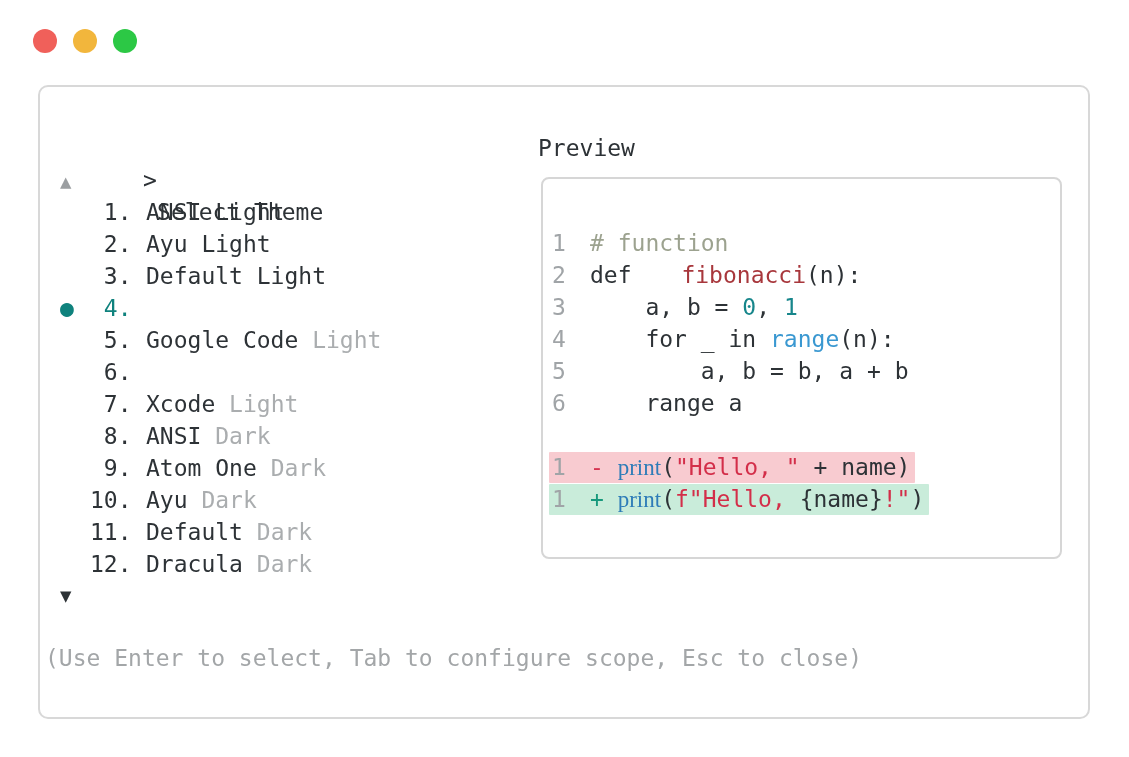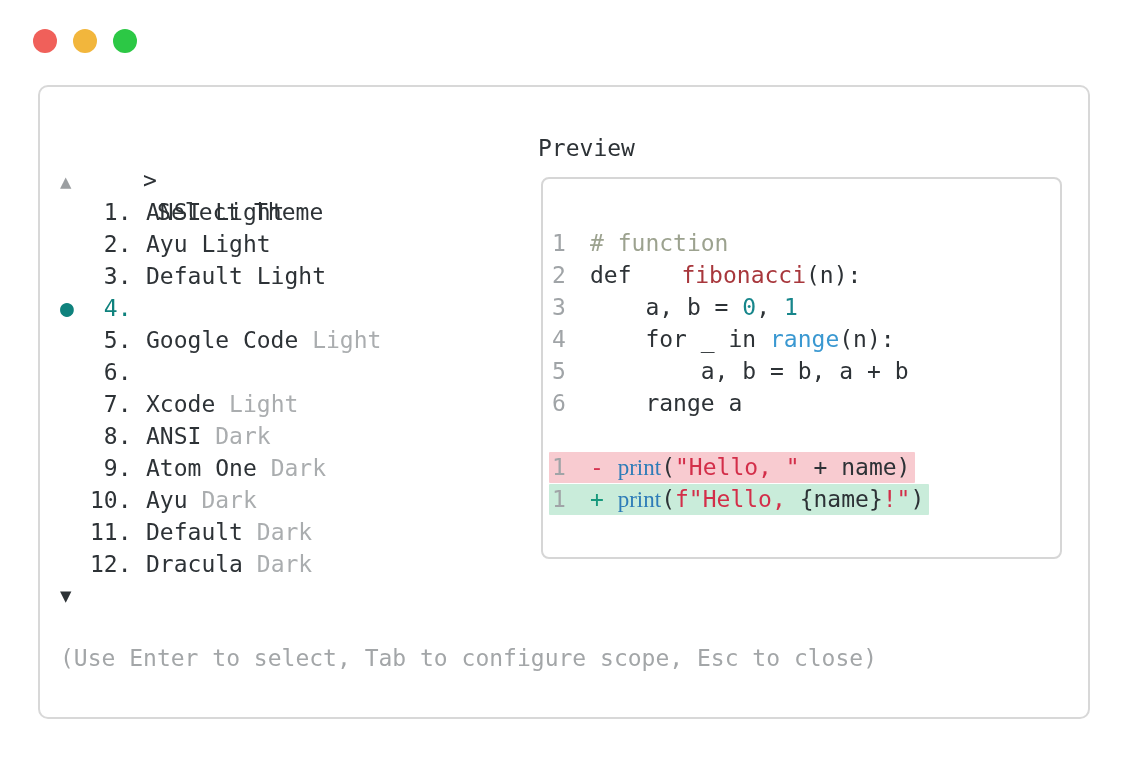--- a/index.html
+++ b/index.html
@@ -21,21 +21,21 @@
   .arrow { position:absolute; left:20px; height:32px; line-height:32px; font-size:19px; }
   .arrow.up { top:78px; color:var(--arrowUp); }
   .arrow.down { top:492px; color:var(--dark); }
   .list { position:absolute; left:20px; top:109px; }
   .row { display:flex; height:32px; line-height:32px; white-space:pre; }
   .row .bullet { width:30px; color:var(--teal); }
   .row .num { display:inline-block; width:42px; white-space:pre; color:var(--dark); }
   .row .name { margin-left:14px; color:var(--dark); }
   .row .mut { color:var(--muted); white-space:pre; }
   .row.selected .num, .row.selected .name { color:var(--teal); }
-  .hint { position:absolute; left:20px; top:555px; height:32px; line-height:32px; color:var(--hint); white-space:pre;text-align:right; }
+  .hint { position:absolute; left:5px; top:555px; height:32px; line-height:32px; color:var(--hint); white-space:pre;text-align:right; }
   .pv-title { position:absolute; left:498px; top:45px; height:32px; line-height:32px; color:var(--dark); }
   .pv-box {
     position:absolute; left:501px; top:90px; width:521px; height:382px;
     border:2px solid var(--previewBorder); border-radius:8px; background:#fff;
   }
   .code { position:absolute; left:9px; top:49px; }
   .cl { height:32px; line-height:30px; }
   .clbg { display:inline-block; white-space:pre; padding:0 5px 0 3px; margin-left:-3px; border-radius:1px; }
   .removed .clbg { background:var(--removedBg); }
   .added .clbg { background:var(--addedBg); }

